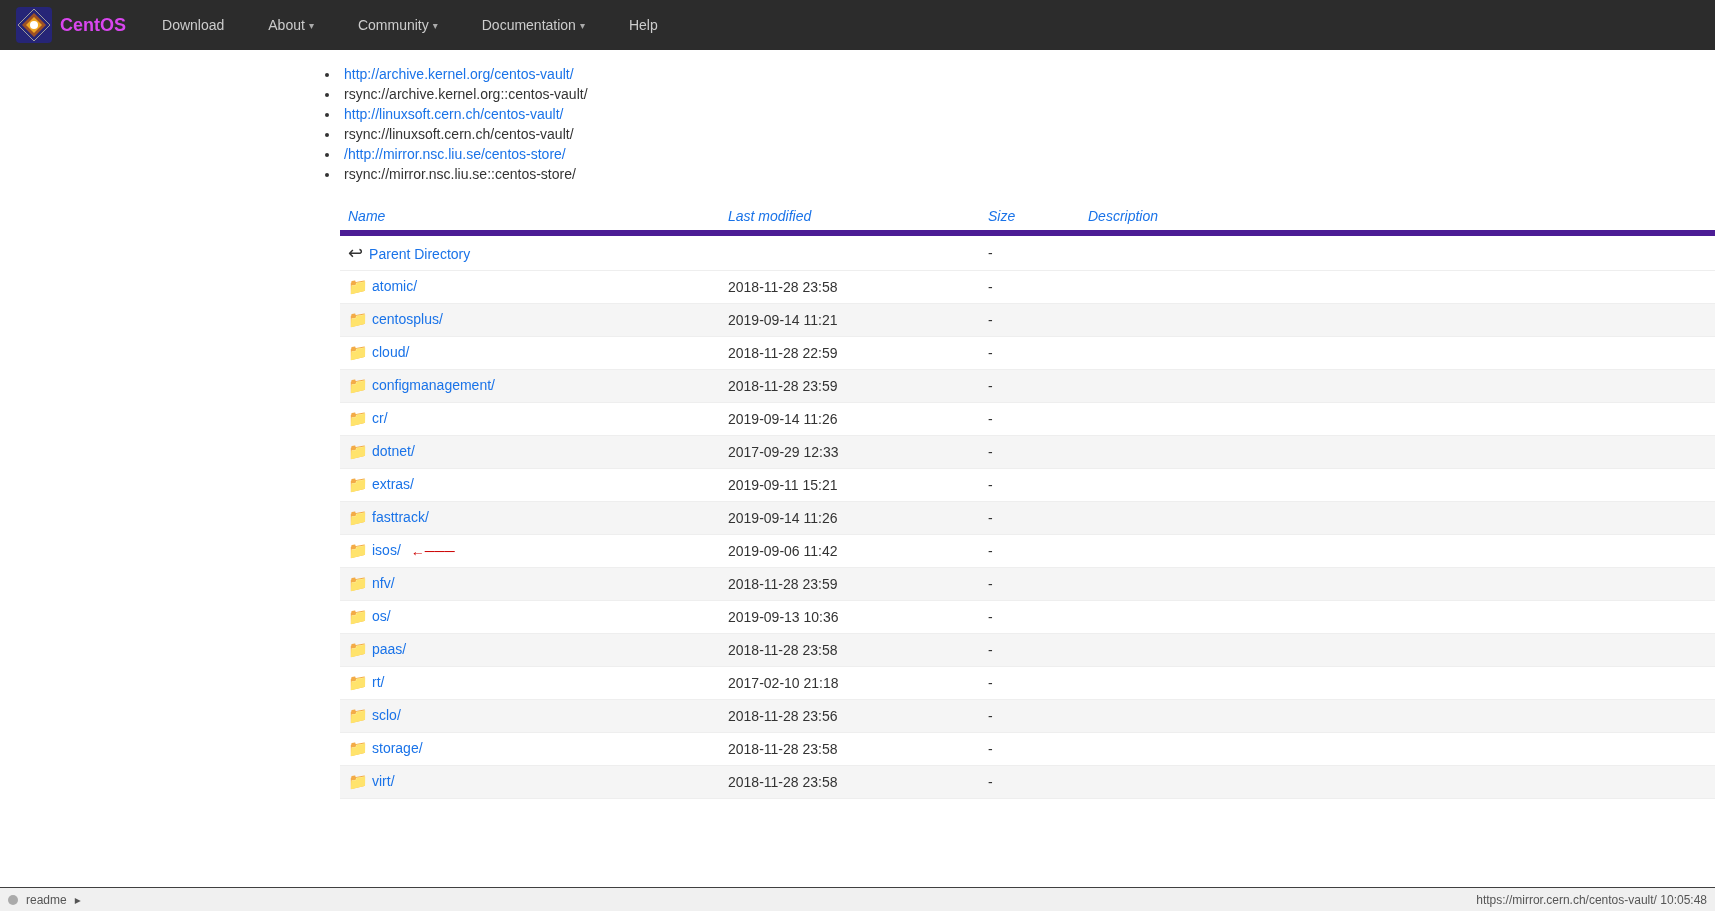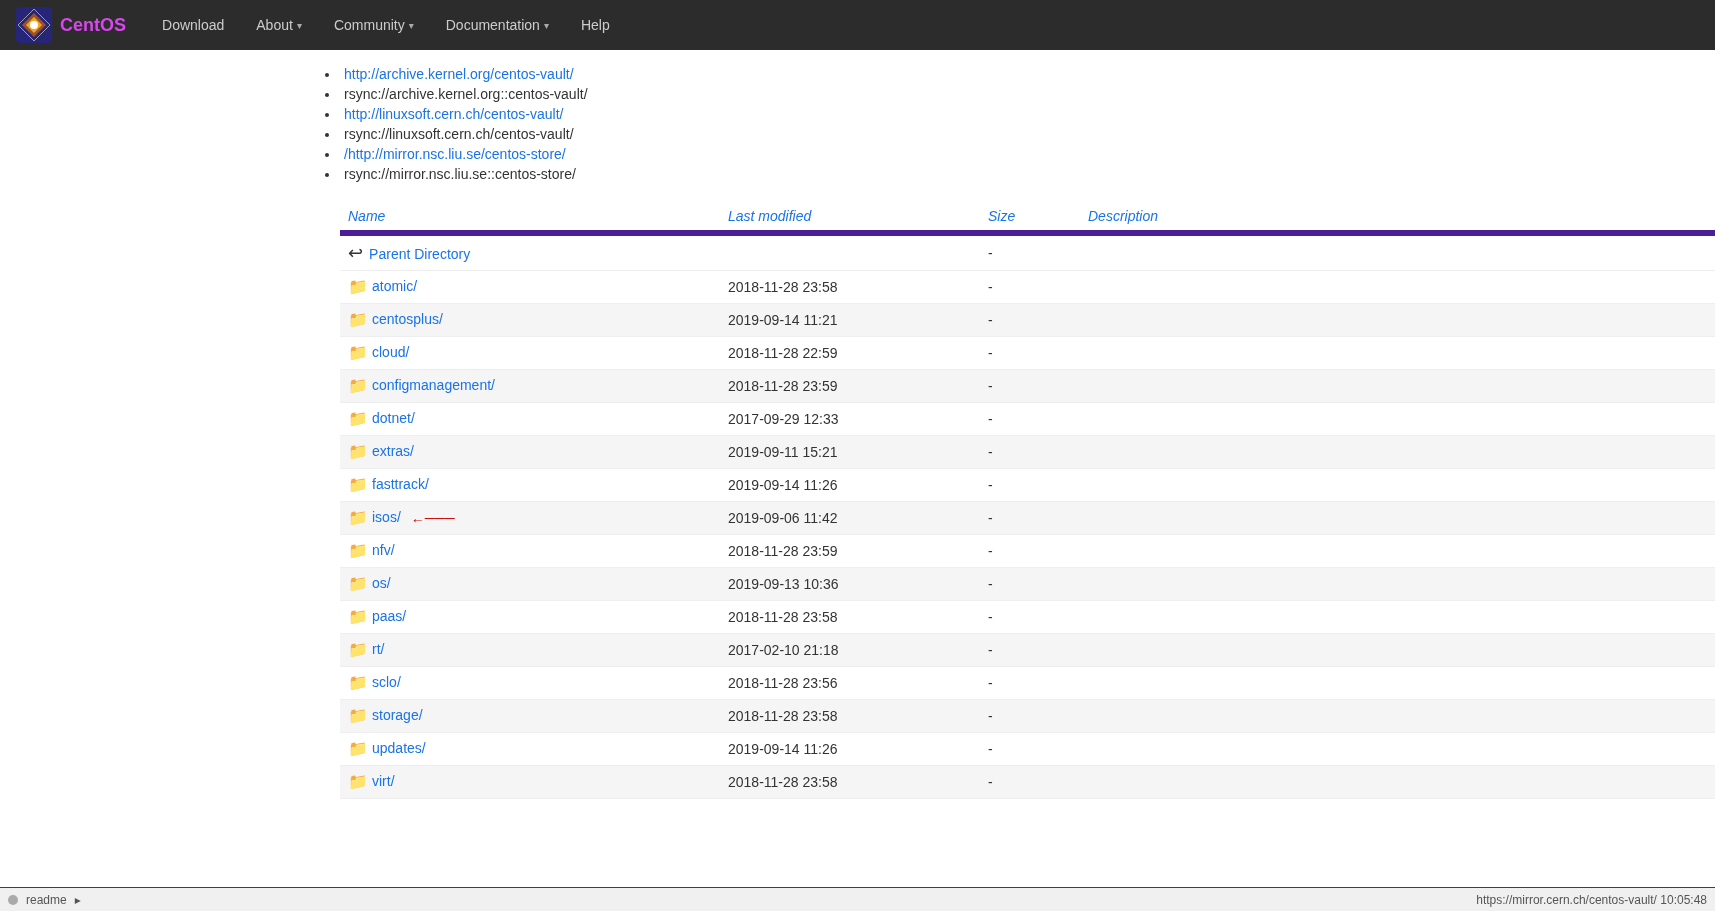--- a/index.html
+++ b/index.html
@@ -24,21 +24,21 @@
       font-weight: bold;
       margin-left: 8px;
     }
     .logo-icon {
       width: 36px;
       height: 36px;
     }
     .navbar-links {
       display: flex;
       align-items: center;
-      gap: 8px;
+      gap: 20px;
     }
     .navbar-link {
       color: #ccc;
       text-decoration: none;
       padding: 8px 12px;
       font-size: 14px;
       display: flex;
       align-items: center;
       gap: 4px;
     }
@@ -266,20 +266,26 @@
           <td class="size-col">-</td>
           <td></td>
         </tr>
         <tr>
           <td><span class="row-icon folder-icon"></span><a href="#">configmanagement/</a></td>
           <td>2018-11-28 23:59</td>
           <td class="size-col">-</td>
           <td></td>
         </tr>
         <tr>
+          <td><span class="row-icon folder-icon"></span><a href="#">cr/</a></td>
+          <td>2019-09-14 11:26</td>
+          <td class="size-col">-</td>
+          <td></td>
+        </tr>
+        <tr>
           <td><span class="row-icon folder-icon"></span><a href="#">dotnet/</a></td>
           <td>2017-09-29 12:33</td>
           <td class="size-col">-</td>
           <td></td>
         </tr>
         <tr>
           <td><span class="row-icon folder-icon"></span><a href="#">extras/</a></td>
           <td>2019-09-11 15:21</td>
           <td class="size-col">-</td>
           <td></td>
@@ -322,26 +328,20 @@
         </tr>
         <tr>
           <td><span class="row-icon folder-icon"></span><a href="#">sclo/</a></td>
           <td>2018-11-28 23:56</td>
           <td class="size-col">-</td>
           <td></td>
         </tr>
         <tr>
           <td><span class="row-icon folder-icon"></span><a href="#">storage/</a></td>
           <td>2018-11-28 23:58</td>
-          <td class="size-col">-</td>
-          <td></td>
-        </tr>
-        <tr>
-          <td><span class="row-icon folder-icon"></span><a href="#">updates/</a></td>
-          <td>2019-09-14 11:26</td>
           <td class="size-col">-</td>
           <td></td>
         </tr>
         <tr>
           <td><span class="row-icon folder-icon"></span><a href="#">virt/</a></td>
           <td>2018-11-28 23:58</td>
           <td class="size-col">-</td>
           <td></td>
         </tr>
       </tbody>

